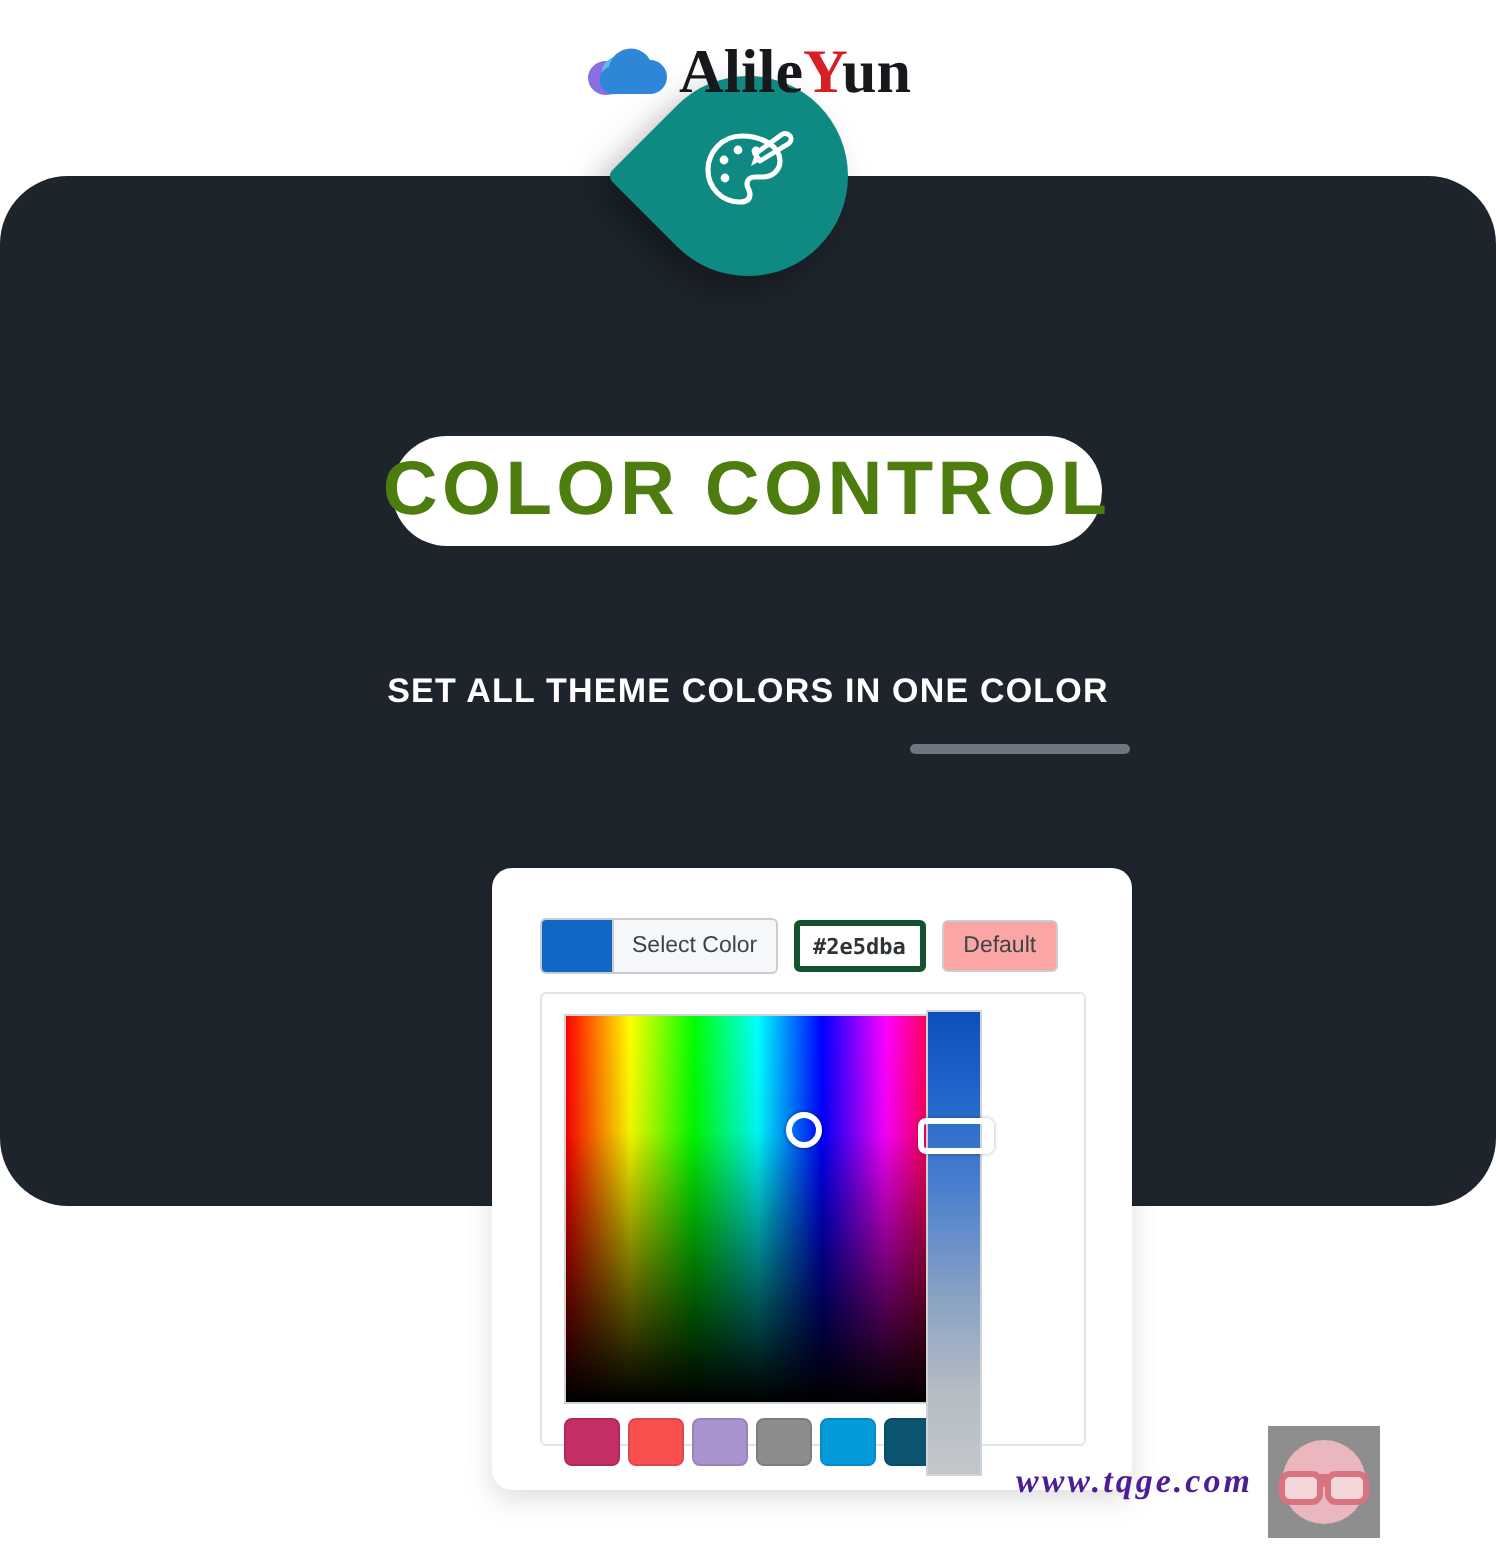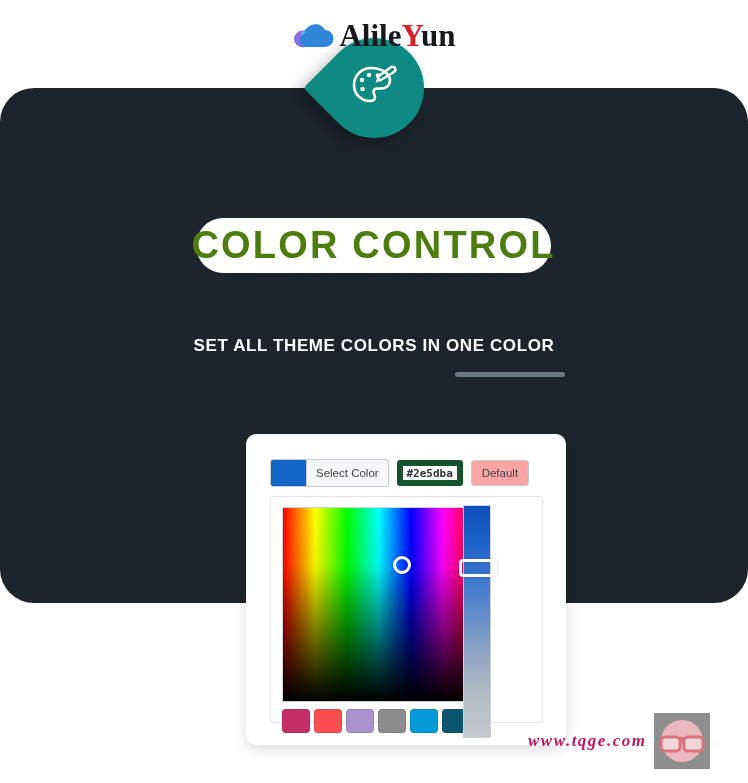--- a/index.html
+++ b/index.html
@@ -173,21 +173,21 @@
     align-items: center;
     padding: 0 9px;
     font-size: 11.5px;
     color: #3e4348;
     white-space: nowrap;
   }
   .hex-input {
     height: 26px;
     width: 66px;
     box-sizing: border-box;
-    border: 6px solid #14532d;
+    border: 3px solid #14532d;
     border-radius: 3px;
     background: #ffffff;
     font-family: "DejaVu Sans Mono", monospace;
     font-size: 11px;
     font-weight: 700;
     color: #2e3338;
     text-align: center;
     padding: 0;
     outline: none;
   }
@@ -390,21 +390,21 @@
     </div>
   </div>
 </div>
 
 <div class="value-slider" style="background-image: linear-gradient(rgb(13, 79, 186) 0%, rgb(29, 99, 201) 16%, rgb(74, 127, 206) 38%, rgb(139, 162, 196) 62%, rgb(180, 188, 196) 82%, rgb(194, 199, 203) 100%);">
   <div class="value-handle" style="top: 53px;"></div>
 </div>
 
 <div class="watermark">
   <div class="wm-text-col">
-    <div class="wm-url" style="color: #be185d; margin-left: 20px;">www.tqge.com</div>
+    <div class="wm-url" style="color: #4c1d95;">www.tqge.com</div>
   </div>
   <div class="wm-logo">
     <svg viewBox="0 0 56 56" width="56" height="56" aria-hidden="true">
       <circle cx="28" cy="28" r="21" fill="#e9b7bd"></circle>
       <path d="M6 24 h44 v4 h-44 z" fill="#d9737f"></path>
       <rect x="7" y="24" width="19" height="14" rx="4" fill="#f2d6da" stroke="#d9737f" stroke-width="3"></rect>
       <rect x="30" y="24" width="19" height="14" rx="4" fill="#f2d6da" stroke="#d9737f" stroke-width="3"></rect>
       <path d="M26 29 h4" stroke="#d9737f" stroke-width="3"></path>
     </svg>
   </div>

